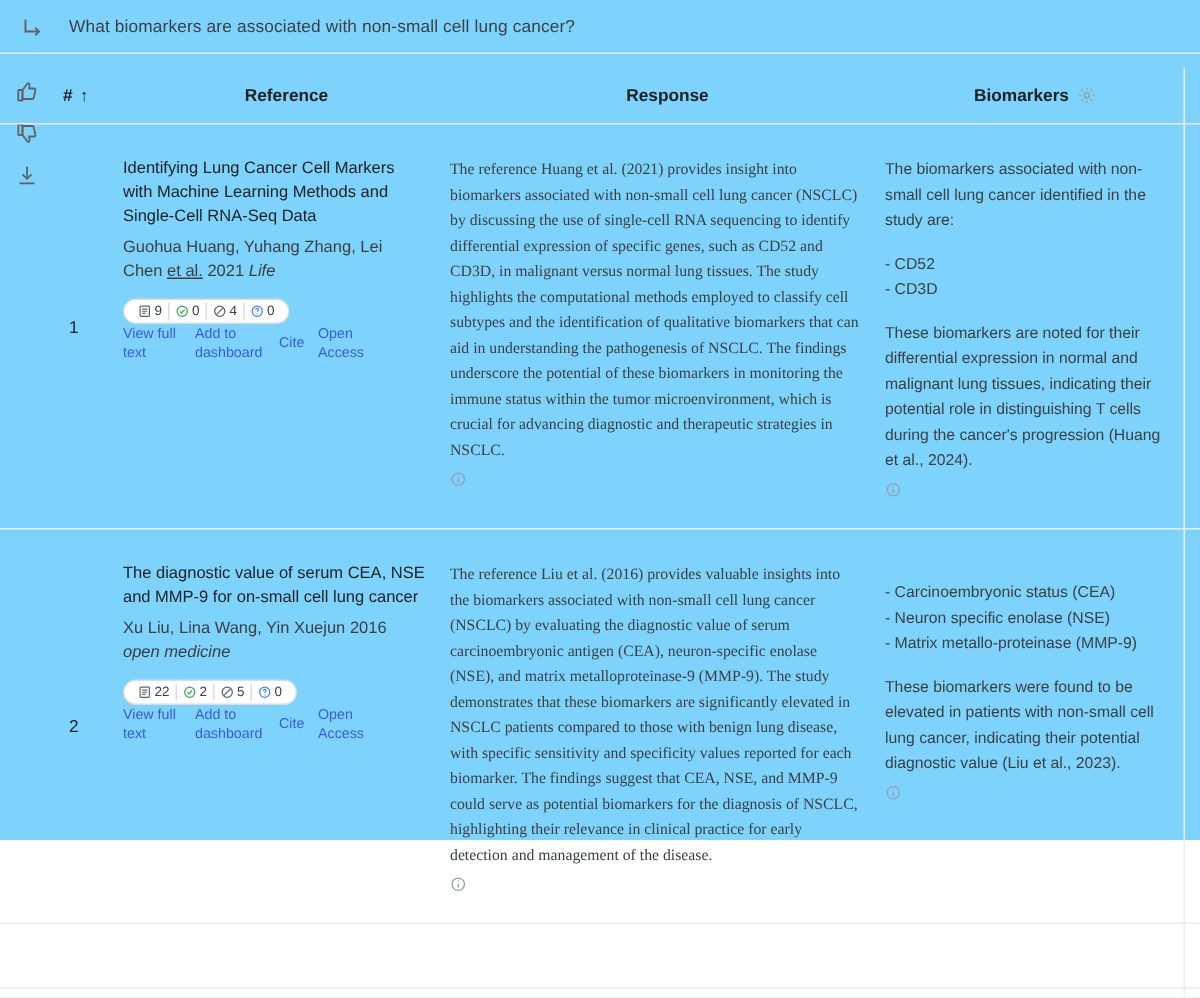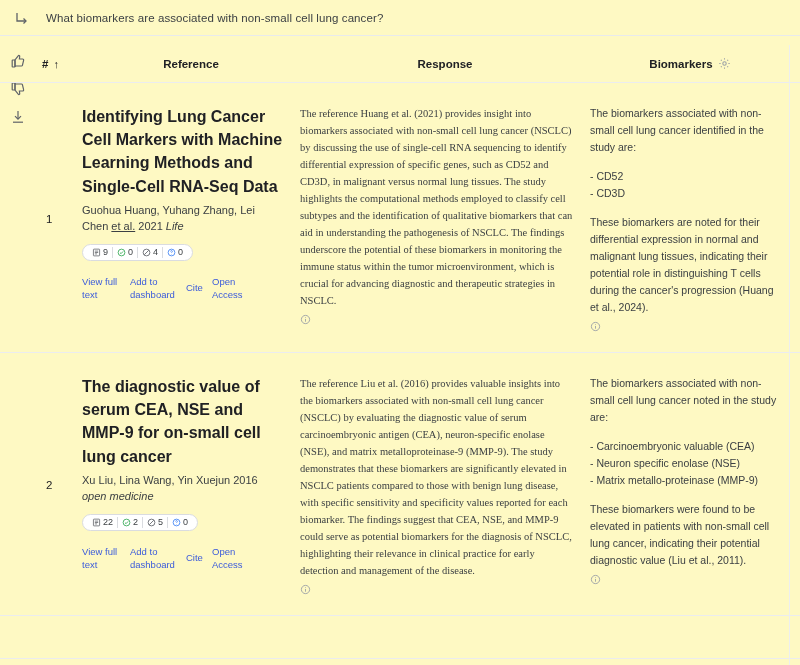--- a/index.html
+++ b/index.html
@@ -4,21 +4,21 @@
 <style>
   * { box-sizing: border-box; }
   html, body {
     margin: 0; padding: 0;
     width: 800px; height: 665px;
     background: #ffffff;
     font-family: "Liberation Sans", sans-serif;
     color: #202124;
     overflow: hidden;
   }
-  .app { position: relative; width: 800px; height: 665px; background:#fef9c3; }
+  .app { position: relative; width: 800px; height: 560px; background:#7dd3fc; }
 
   
   .query-bar {
     display: flex; align-items: center;
     height: 36px; padding: 0 0 0 14px;
     border-bottom: 1px solid #e8eaed;
   }
   .enter-icon { width: 16px; height: 16px; flex: 0 0 16px; color:#5f6368; display:block; }
   .query-text {
     margin-left: 16px;
@@ -64,21 +64,21 @@
     width: 46px; padding-left: 10px;
     font-size: 11.5px; color: #202124;
     display: flex; align-items: center; justify-content: flex-start;
   }
   .cell-ref  { width: 218px; padding-right: 16px; }
   .cell-resp { width: 290px; padding-right: 16px; font-family: Liberation Serif, serif; }
   .cell-bio  { width: 200px; padding-right: 6px; }
 
   
   .ref-title {
-    font-size: 16px; font-weight: 700; color: #202124;
+    font-size: 11px; font-weight: 400; color: #202124;
     line-height: 1.45; margin: 0 0 4px 0;
   }
   .ref-authors {
     font-size: 11px; color: #3c4043; line-height: 1.5; margin: 0;
   }
   .etal { text-decoration: underline; }
   .journal { font-style: italic; }
 
   .badge-pill {
     display: inline-flex; align-items: center;
@@ -87,21 +87,21 @@
     background: #fff;
   }
   .badge-seg {
     display: inline-flex; align-items: center; gap: 2px;
     padding: 0 4px; font-size: 9px; color: #3c4043; line-height: 1;
   }
   .badge-sep { width:1px; height: 11px; background: #dadce0; }
   .badge-ico { width: 9px; height: 9px; display:block; }
 
   .ref-links {
-    display: flex; flex-wrap: wrap; margin-top: 15px;
+    display: flex; flex-wrap: wrap; margin-top: 0;
     font-size: 9.5px; color: #3b5bdb;
   }
   .ref-link { cursor: pointer; line-height: 1.35; }
   .lnk-view { width: 48px; }
   .lnk-dash { width: 56px; }
   .lnk-cite { width: 26px; align-self: center; }
   .lnk-open { width: 40px; }
 
   
   .para {
@@ -277,29 +277,28 @@
             </div></div>
           <div class="cell-resp">
             <p class="para">The reference Liu et al. (2016) provides valuable insights into the biomarkers associated with non-small cell lung cancer (NSCLC) by evaluating the diagnostic value of serum carcinoembryonic antigen (CEA), neuron-specific enolase (NSE), and matrix metalloproteinase-9 (MMP-9). The study demonstrates that these biomarkers are significantly elevated in NSCLC patients compared to those with benign lung disease, with specific sensitivity and specificity values reported for each biomarker. The findings suggest that CEA, NSE, and MMP-9 could serve as potential biomarkers for the diagnosis of NSCLC, highlighting their relevance in clinical practice for early detection and management of the disease.</p>
             <svg class="info-icon" viewBox="0 0 16 16" fill="none" stroke="currentColor" stroke-width="1.3">
               <circle cx="8" cy="8" r="6"></circle>
               <path d="M8 7.2v4"></path>
               <circle cx="8" cy="5" r=".7" fill="currentColor" stroke="none"></circle>
             </svg>
           </div>
           <div class="cell-bio">
-            <p class="para">The biomarkers associated with non-small cell lung cancer noted in the study are:</p>
             <div class="bio-spacer"></div>
             <div class="bio-list">
-              <p class="para">- Carcinoembryonic valuable (CEA)</p>
+              <p class="para">- Carcinoembryonic status (CEA)</p>
               <p class="para">- Neuron specific enolase (NSE)</p>
               <p class="para">- Matrix metallo-proteinase (MMP-9)</p>
             </div>
             <div class="bio-spacer"></div>
-            <p class="para">These biomarkers were found to be elevated in patients with non-small cell lung cancer, indicating their potential diagnostic value (Liu et al., 2011).</p>
+            <p class="para">These biomarkers were found to be elevated in patients with non-small cell lung cancer, indicating their potential diagnostic value (Liu et al., 2023).</p>
             <svg class="info-icon" viewBox="0 0 16 16" fill="none" stroke="currentColor" stroke-width="1.3">
               <circle cx="8" cy="8" r="6"></circle>
               <path d="M8 7.2v4"></path>
               <circle cx="8" cy="5" r=".7" fill="currentColor" stroke="none"></circle>
             </svg>
           </div>
         </div>
         <div class="row"></div>
       </div>
   </div>

